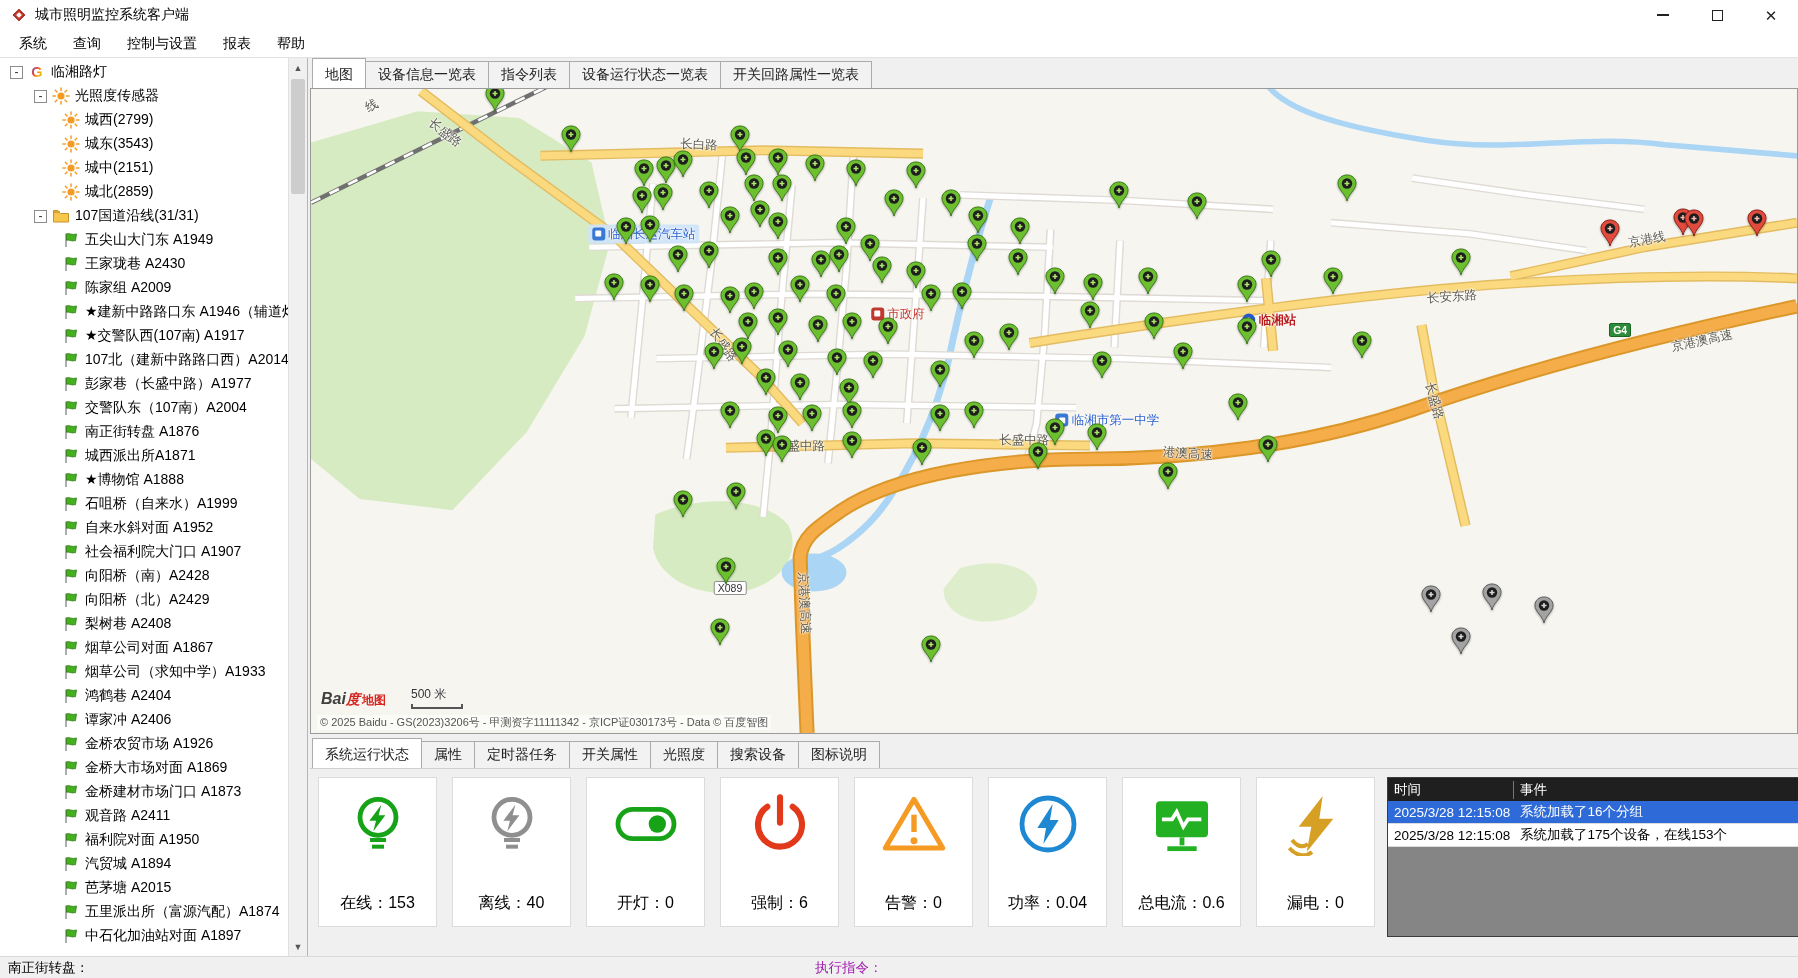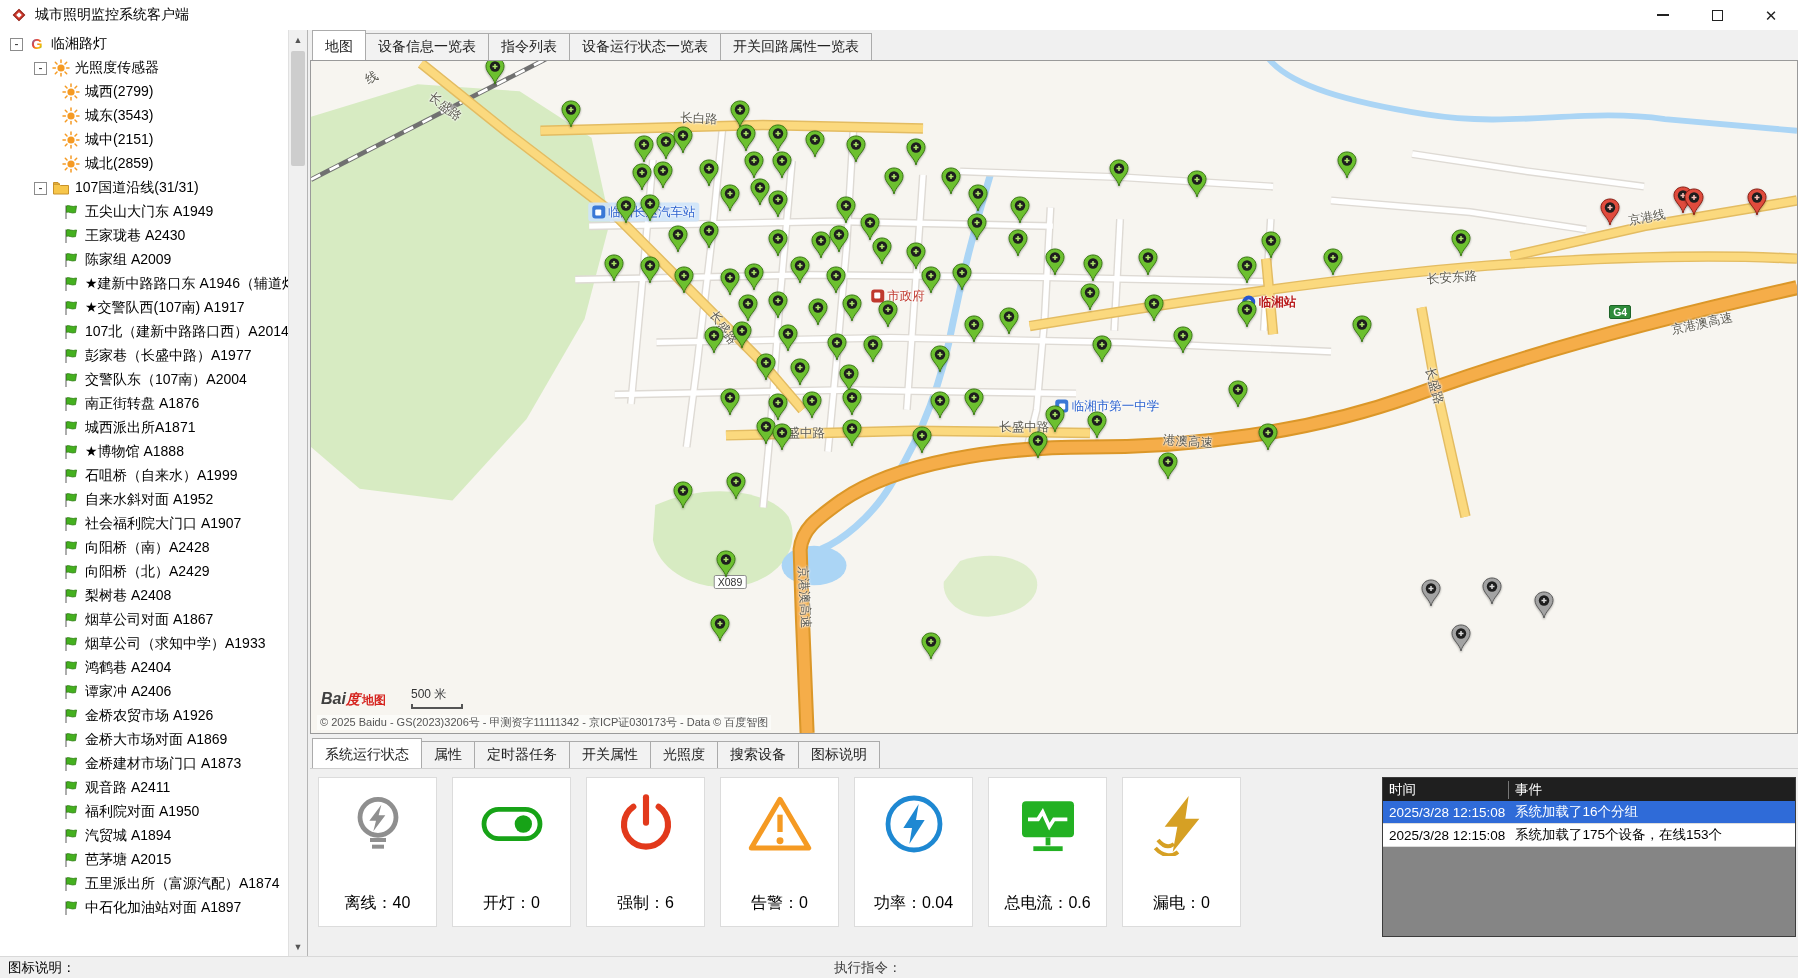--- a/index.html
+++ b/index.html
@@ -105,21 +105,21 @@
   .log-h-event{flex:1;padding-left:6px;}
   .log-row{display:flex;height:23px;align-items:center;background:#fff;border-bottom:1px solid #dcdcdc;}
   .log-row.selected{background:#2f6bd8;color:#fff;}
   .log-time{width:126px;padding-left:6px;flex:0 0 auto;}
   .log-event{flex:1;padding-left:6px;white-space:nowrap;}
 
   
   .statusbar{height:22px;flex:0 0 auto;background:#f0f0f0;border-top:1px solid #d9d9d9;
              display:flex;align-items:center;font-size:13.5px;position:relative;}
   .sb-left{margin-left:8px;}
-  .sb-exec{position:absolute;left:834px;color:#404040;}
+  .sb-exec{position:absolute;left:815px;color:#a21caf;}
 </style>
 </head>
 <body>
 
 <div class="window">
 
   <div class="titlebar">
     <svg class="title-icon" viewBox="0 0 18 18">
       <rect x="5" y="5" width="8" height="8" transform="rotate(45 9 9)" fill="#d23a2e" stroke="#8c1f14"></rect>
       <rect x="7" y="7" width="4" height="4" transform="rotate(45 9 9)" fill="#fff"></rect>
@@ -131,20 +131,27 @@
         </div>
       <div class="win-btn">
           <span class="max-box"></span>
         </div>
       <div class="win-btn">
           <span class="close-x">✕</span>
         </div>
     </div>
   </div>
 
+  <div class="menubar">
+      <span class="menu-item">系统</span>
+      <span class="menu-item">查询</span>
+      <span class="menu-item">控制与设置</span>
+      <span class="menu-item">报表</span>
+      <span class="menu-item">帮助</span>
+    </div>
 
   <div class="body">
 
     <div class="sidebar">
       <div class="tree">
           <div class="trow lvl0">
             <span class="expander">-</span>
             <span class="ticon-wrap">
               <svg class="ticon" viewBox="0 0 18 18">
                 <defs>
@@ -1392,20 +1399,31 @@
             <span class="tab active">系统运行状态</span>
             <span class="tab">属性</span>
             <span class="tab">定时器任务</span>
             <span class="tab">开关属性</span>
             <span class="tab">光照度</span>
             <span class="tab">搜索设备</span>
             <span class="tab">图标说明</span>
           </div>
         <div class="bottom-content">
           <div class="cards">
+              <div class="card">
+                <div class="card-icon">
+                  <svg viewBox="0 0 48 48">
+                    <circle cx="24" cy="19" r="13.5" fill="none" stroke="#17a317" stroke-width="3.6"></circle>
+                    <path d="M26.5,9.5 L17.5,21.5 L22.5,21.5 L20.5,29.5 L29.5,17.5 L24.5,17.5 Z" fill="#17a317"></path>
+                    <line x1="18" y1="36" x2="30" y2="36" stroke="#17a317" stroke-width="3"></line>
+                    <line x1="19.5" y1="41" x2="28.5" y2="41" stroke="#17a317" stroke-width="3"></line>
+                  </svg>
+                </div>
+                <div class="card-text"><span>在线：</span><span>153</span></div>
+              </div>
               <div class="card">
                 <div class="card-icon">
                   <svg viewBox="0 0 48 48">
                     <circle cx="24" cy="19" r="13.5" fill="none" stroke="#8f8f8f" stroke-width="3.6"></circle>
                     <path d="M26.5,9.5 L17.5,21.5 L22.5,21.5 L20.5,29.5 L29.5,17.5 L24.5,17.5 Z" fill="#8f8f8f"></path>
                     <line x1="18" y1="36" x2="30" y2="36" stroke="#8f8f8f" stroke-width="3"></line>
                     <line x1="19.5" y1="41" x2="28.5" y2="41" stroke="#8f8f8f" stroke-width="3"></line>
                   </svg>
                 </div>
                 <div class="card-text"><span>离线：</span><span>40</span></div>
@@ -1484,16 +1502,16 @@
                   <span class="log-event">系统加载了175个设备，在线153个</span>
                 </div>
               </div>
           </div>
         </div>
       </div>
     </div>
   </div>
 
   <div class="statusbar">
-    <span class="sb-left">图标说明：</span>
+    <span class="sb-left">南正街转盘：</span>
     <span class="sb-exec">执行指令：</span>
   </div>
 </div>
 
 </body></html>

